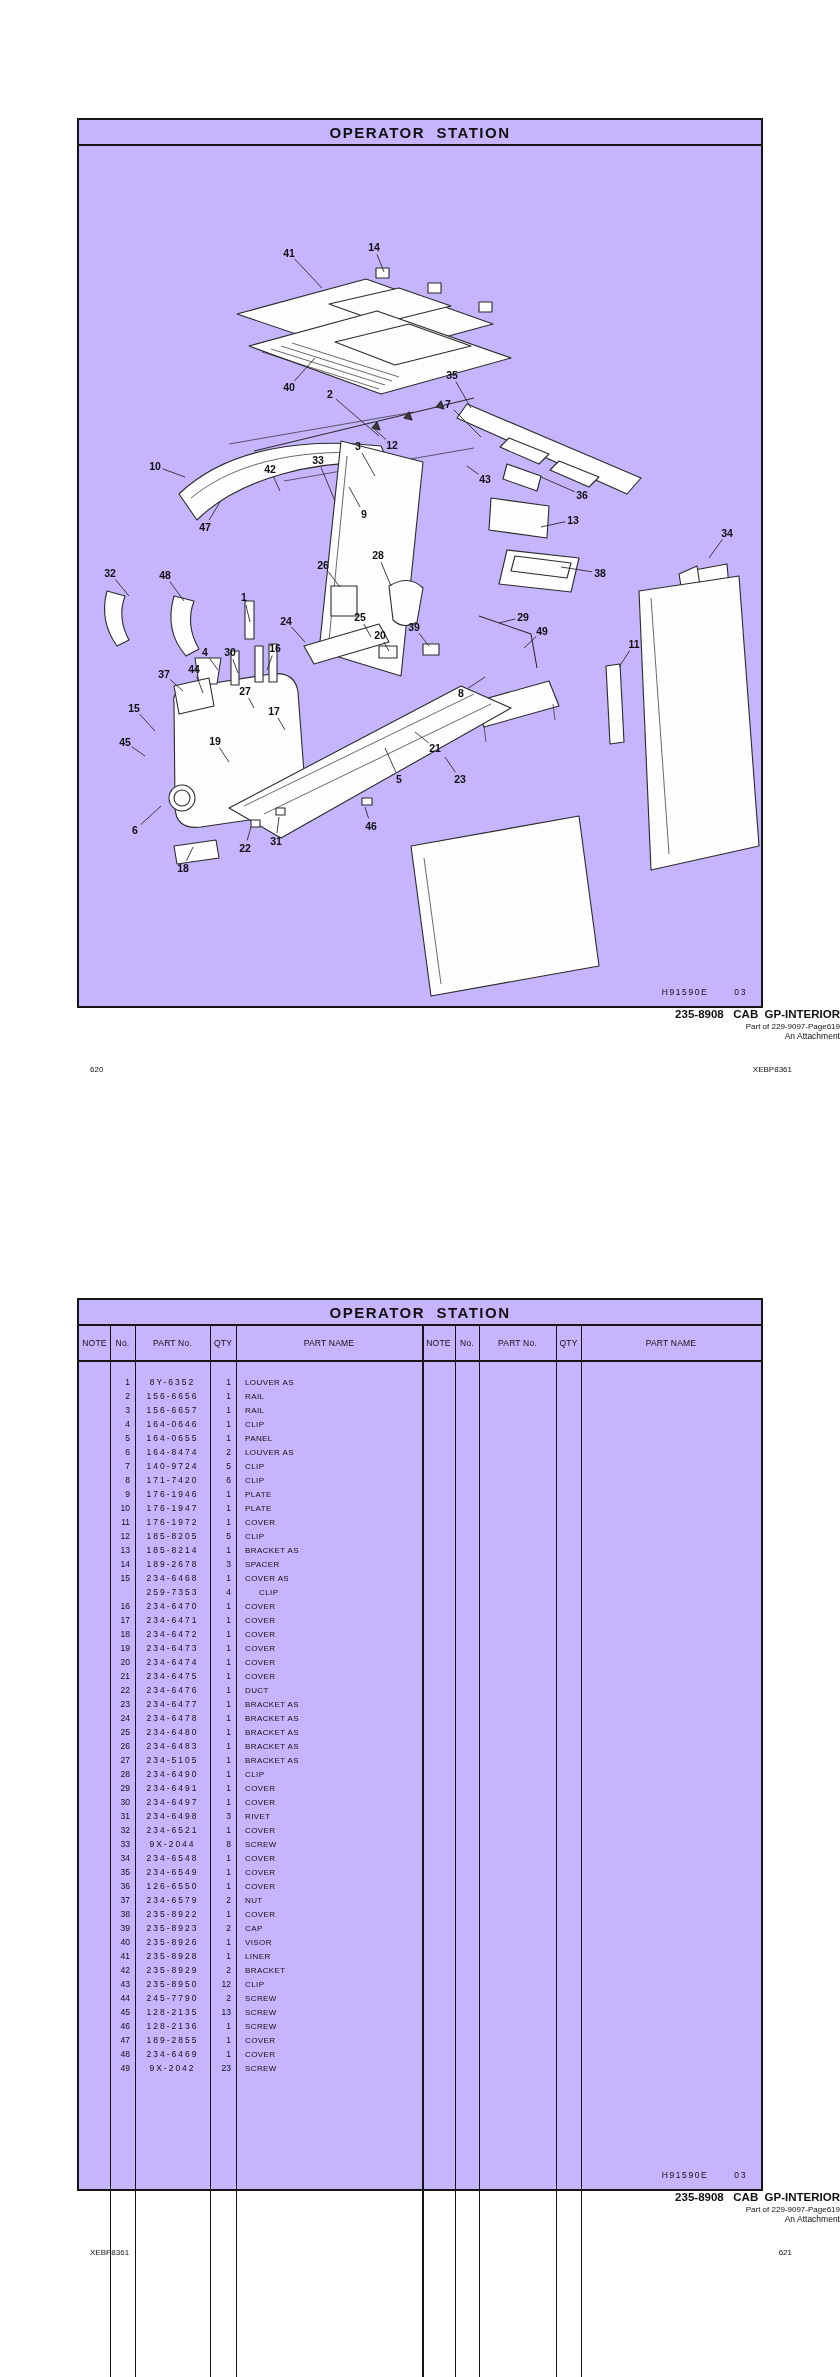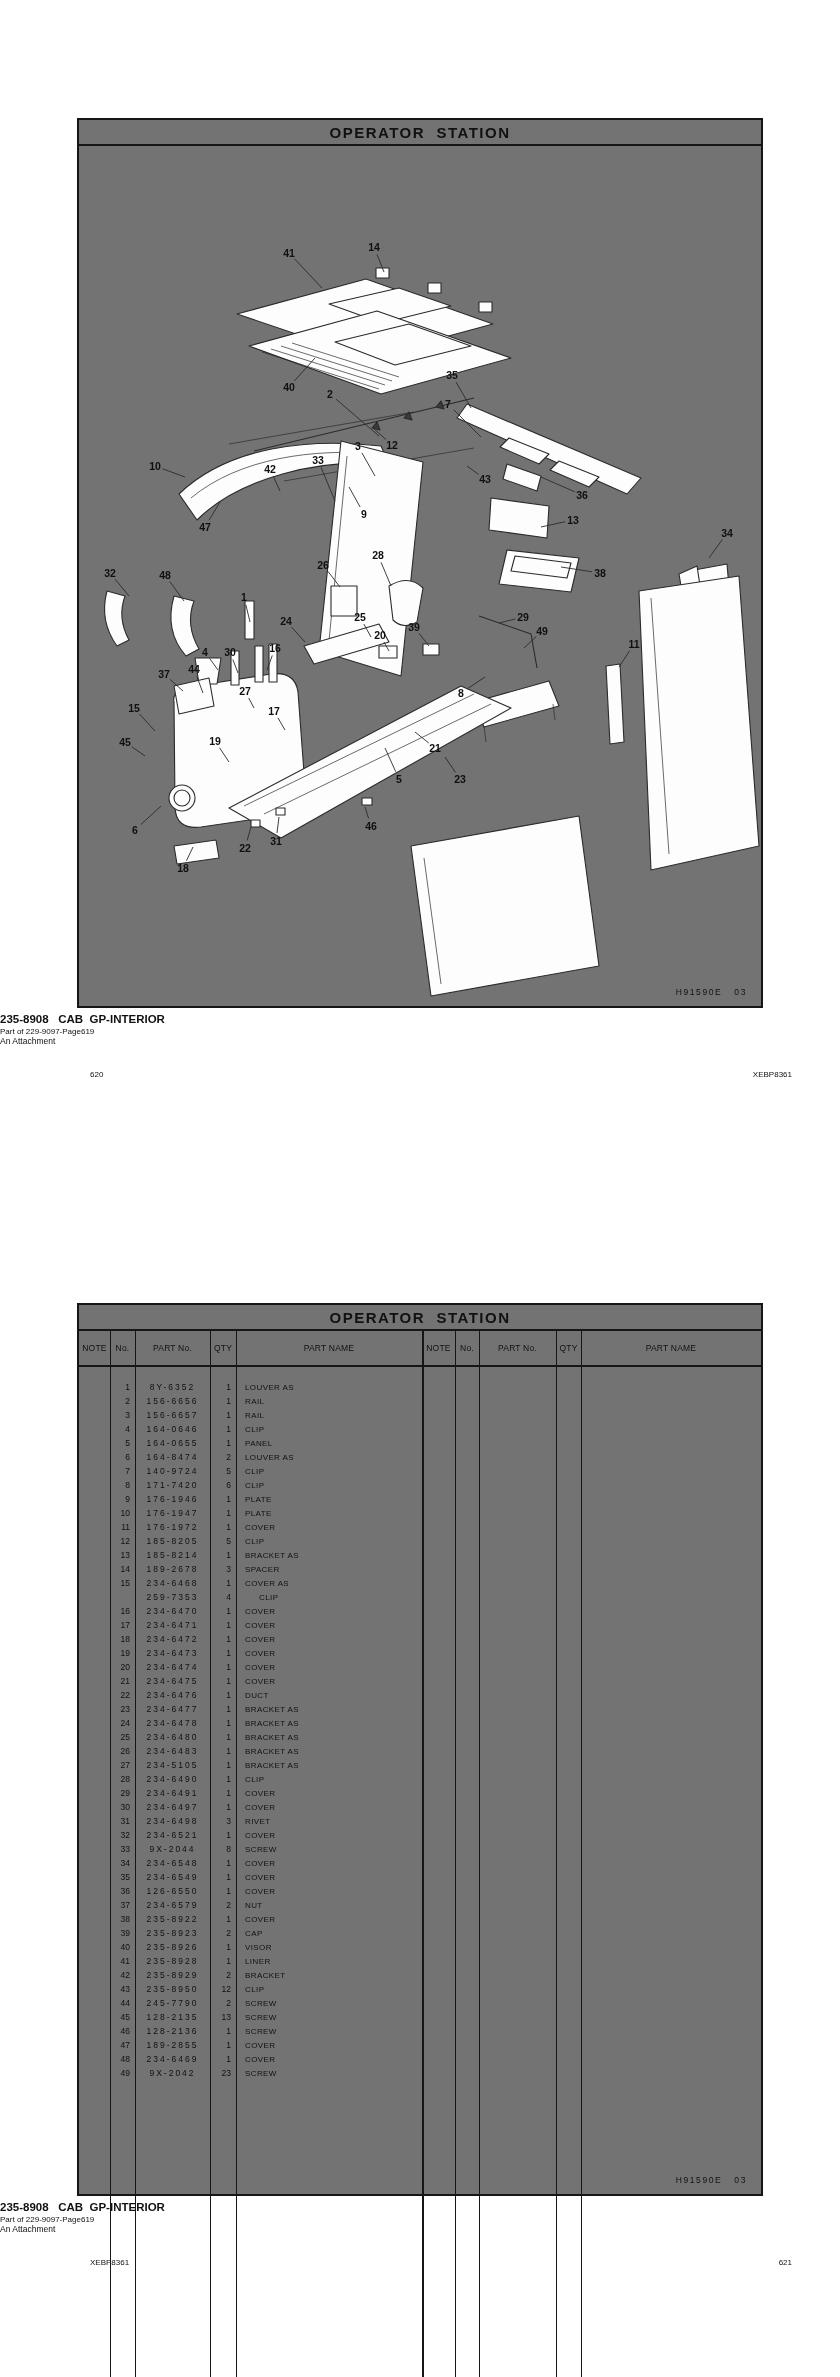--- a/index.html
+++ b/index.html
@@ -1,40 +1,40 @@
 <!DOCTYPE html>
 <html><head>
 <meta charset="utf-8">
 <style>
   * { margin:0; padding:0; box-sizing:border-box; }
   html,body { background:#ffffff; }
   body {
     width:840px; height:2377px; position:relative; overflow:hidden;
     font-family:"Liberation Sans", sans-serif; color:#111;
   }
-  .sheet-border { margin-left:77px; margin-right:77px; border:2px solid #161616; background:#737373; }
+  .sheet-border { margin-left:77px; margin-right:77px; border:2px solid #161616; background:#c4b5fd; }
   .page1 { margin-top:118px; height:890px; }
   .page2 { margin-top:224px; height:893px; }
 
   .title-band { height:26px; border-bottom:2px solid #161616; display:flex; align-items:center; justify-content:center; }
   .title-band span { font-weight:bold; font-size:15px; letter-spacing:1.5px; white-space:pre; }
 
   
   .diagram { position:relative; height:858px; }
   .diagram svg { width:682px; height:858px; display:block; }
   .parts-art * { fill:#fdfdfd; stroke:#2b2b2b; stroke-width:1.1; stroke-linejoin:round; }
   .parts-art .ln { fill:none; }
   .parts-art .dark { fill:#3a3a3a; }
   .parts-art .thin { stroke-width:0.7; }
   #callout-layer text { font:700 10.5px "Liberation Sans",sans-serif; text-anchor:middle; dominant-baseline:central; fill:#101010; }
   #callout-layer line { stroke:#2b2b2b; stroke-width:0.9; }
   .plate-id { position:absolute; right:14px; bottom:7px; font-size:8.5px; letter-spacing:1.6px; }
-  .plate-id .rev { margin-left:12px; }
-
-  .caption { text-align:left; margin-top:5px; line-height:1.18; }
+  .plate-id .rev { margin-left:26px; }
+
+  .caption { text-align:right; line-height:1.18; }
   .caption .cap-main { font-weight:bold; font-size:11.5px; white-space:pre; }
   .caption .cap-sub  { font-size:8px; }
   .caption .cap-note { font-size:8.5px; }
 
   .pgfoot { display:flex; justify-content:space-between; margin:24px 48px 0 56px; font-size:8px;padding-left:34px; }
 
   
   .table-area { position:relative; height:1108px; }
   .vsep { position:absolute; top:0; bottom:0; width:1px; background:#161616; }
   .vsep.mid { width:2px; }

